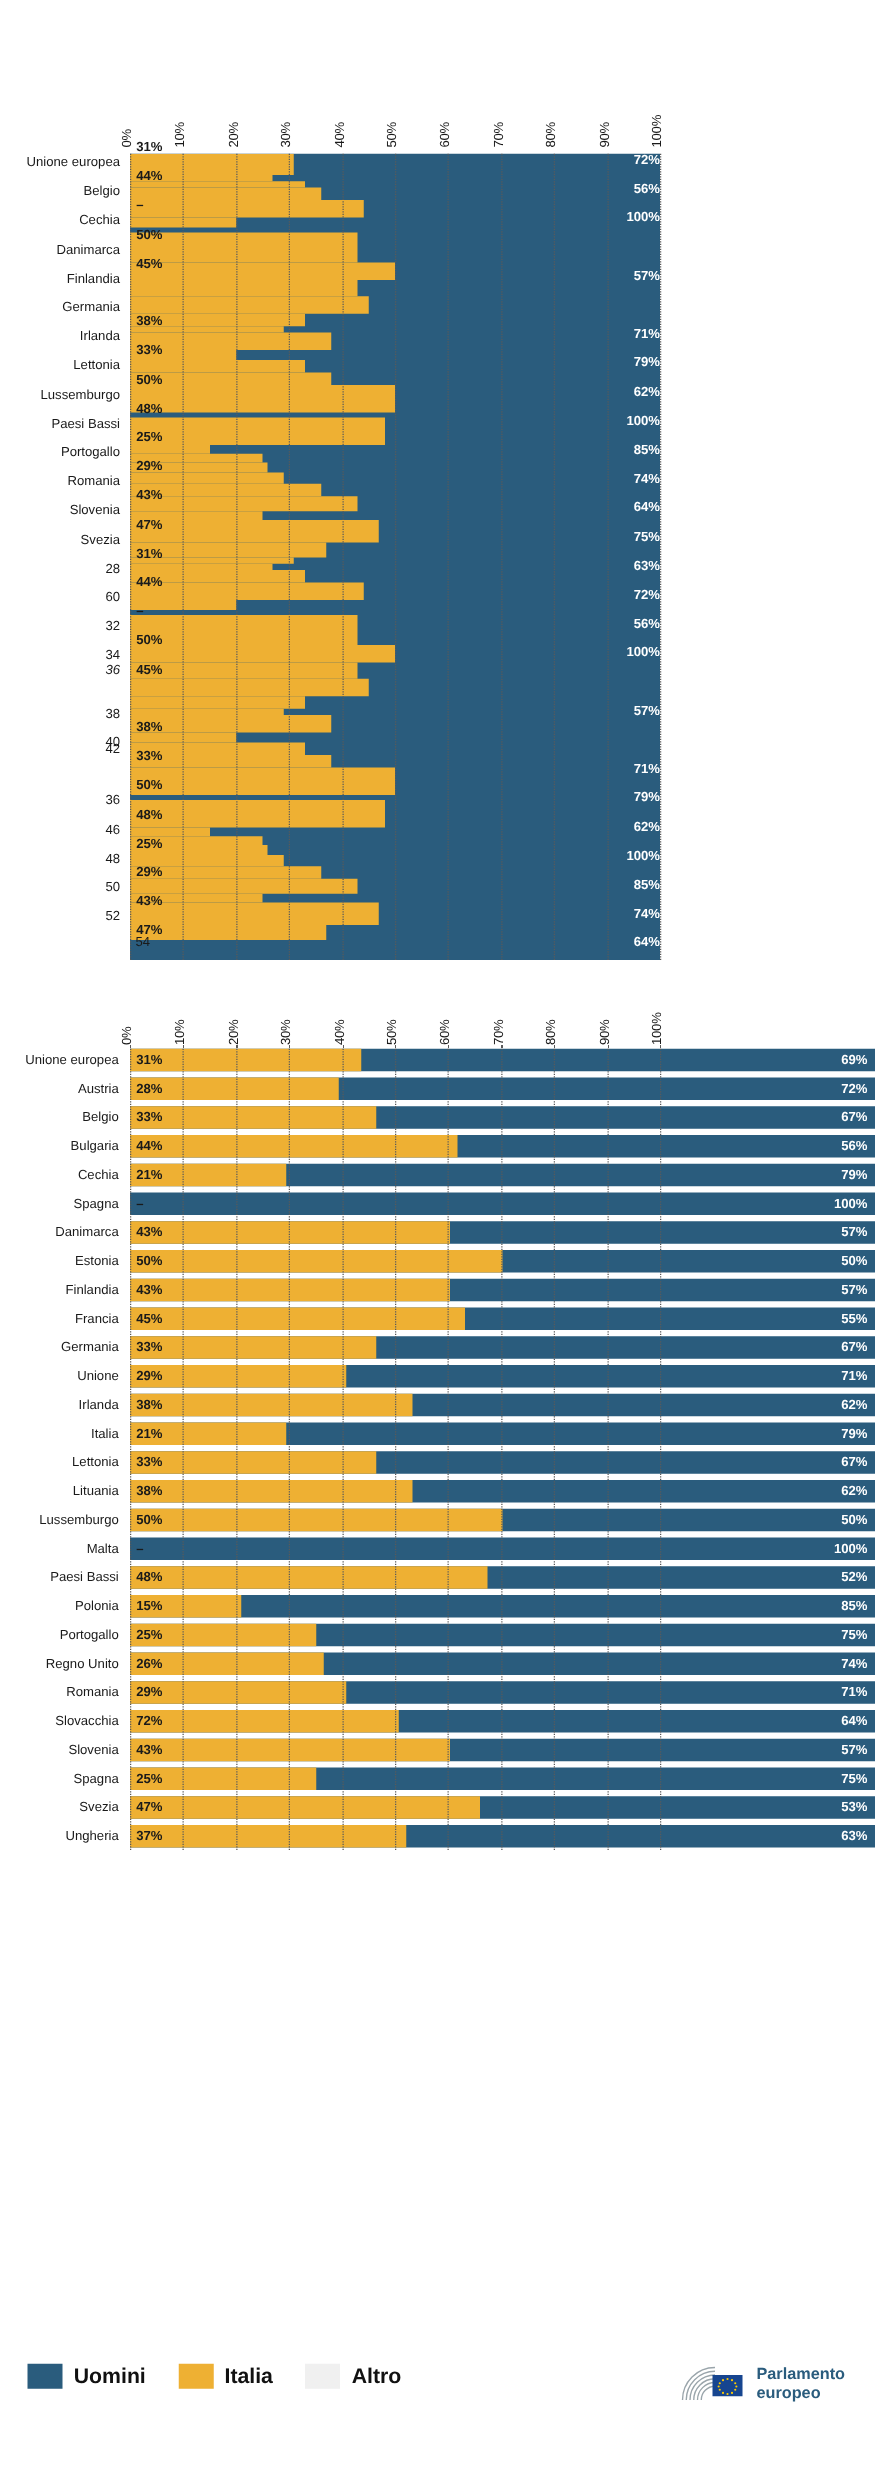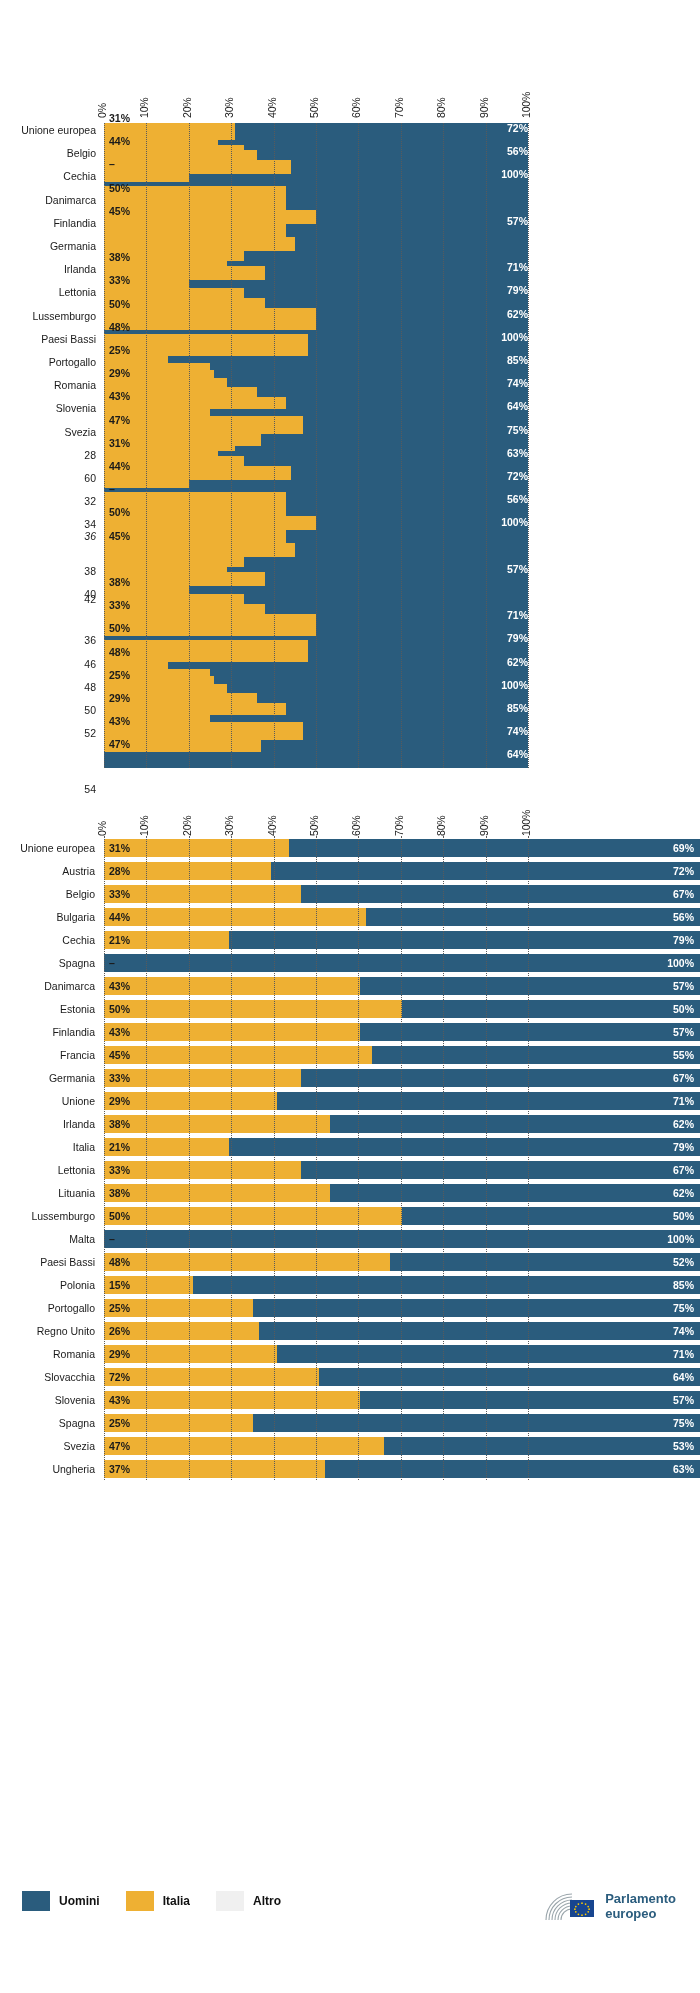--- a/index.html
+++ b/index.html
@@ -185,21 +185,21 @@
   .footer { position: absolute; left: 0; top: 1888px; width: 700px; }
   .legend {
     display: flex;
     align-items: center;
     padding-left: 22px;
     gap: 0px;
     height: 26px;
   }
   .legend-item { display: flex; align-items: center; margin-right: 26px; }
   .swatch { width: 28px; height: 20px; margin-right: 9px; }
-  .legend-label { font-size: 12px; font-weight: bold; color: #111; }
+  .legend-label { font-size: 17px; font-weight: bold; color: #111; }
   .source {
     padding-left: 22px;
     margin-top: 8px;
     font-size: 11.5px;
     color: #222;
   }
   .source b { font-weight: bold; }
 
   .brand {
     position: absolute;
@@ -365,21 +365,21 @@
         <div class="glitch-right" style="top: 537.6px;">62%</div>
         <div class="glitch-label" style="top: 562.8px;">48</div>
         <div class="glitch-inner" style="top: 550.8px;">25%</div>
         <div class="glitch-right" style="top: 560.8px;">100%</div>
         <div class="glitch-label" style="top: 586px;">50</div>
         <div class="glitch-inner" style="top: 574px;">29%</div>
         <div class="glitch-right" style="top: 584px;">85%</div>
         <div class="glitch-label" style="top: 609.2px;">52</div>
         <div class="glitch-inner" style="top: 597.2px;">43%</div>
         <div class="glitch-right" style="top: 607.2px;">74%</div>
-        <div class="glitch-label" style="top: 665px;">54</div>
+        <div class="glitch-label" style="top: 630px; margin-left: 24px;">54</div>
         <div class="glitch-inner" style="top: 620.4px;">47%</div>
         <div class="glitch-right" style="top: 630.4px;">64%</div>
         <div class="glitch-right" style="top: 653.6px;">75%</div>
         <div class="glitch-right" style="top: 676.8px;">63%</div>
       </div>
   <div class="frame-line" style="left: 104px; height: 645px;"></div>
       <div class="frame-line" style="left: 146.4px; height: 645px;"></div>
       <div class="frame-line" style="left: 188.8px; height: 645px;"></div>
       <div class="frame-line" style="left: 231.2px; height: 645px;"></div>
       <div class="frame-line" style="left: 273.6px; height: 645px;"></div>

